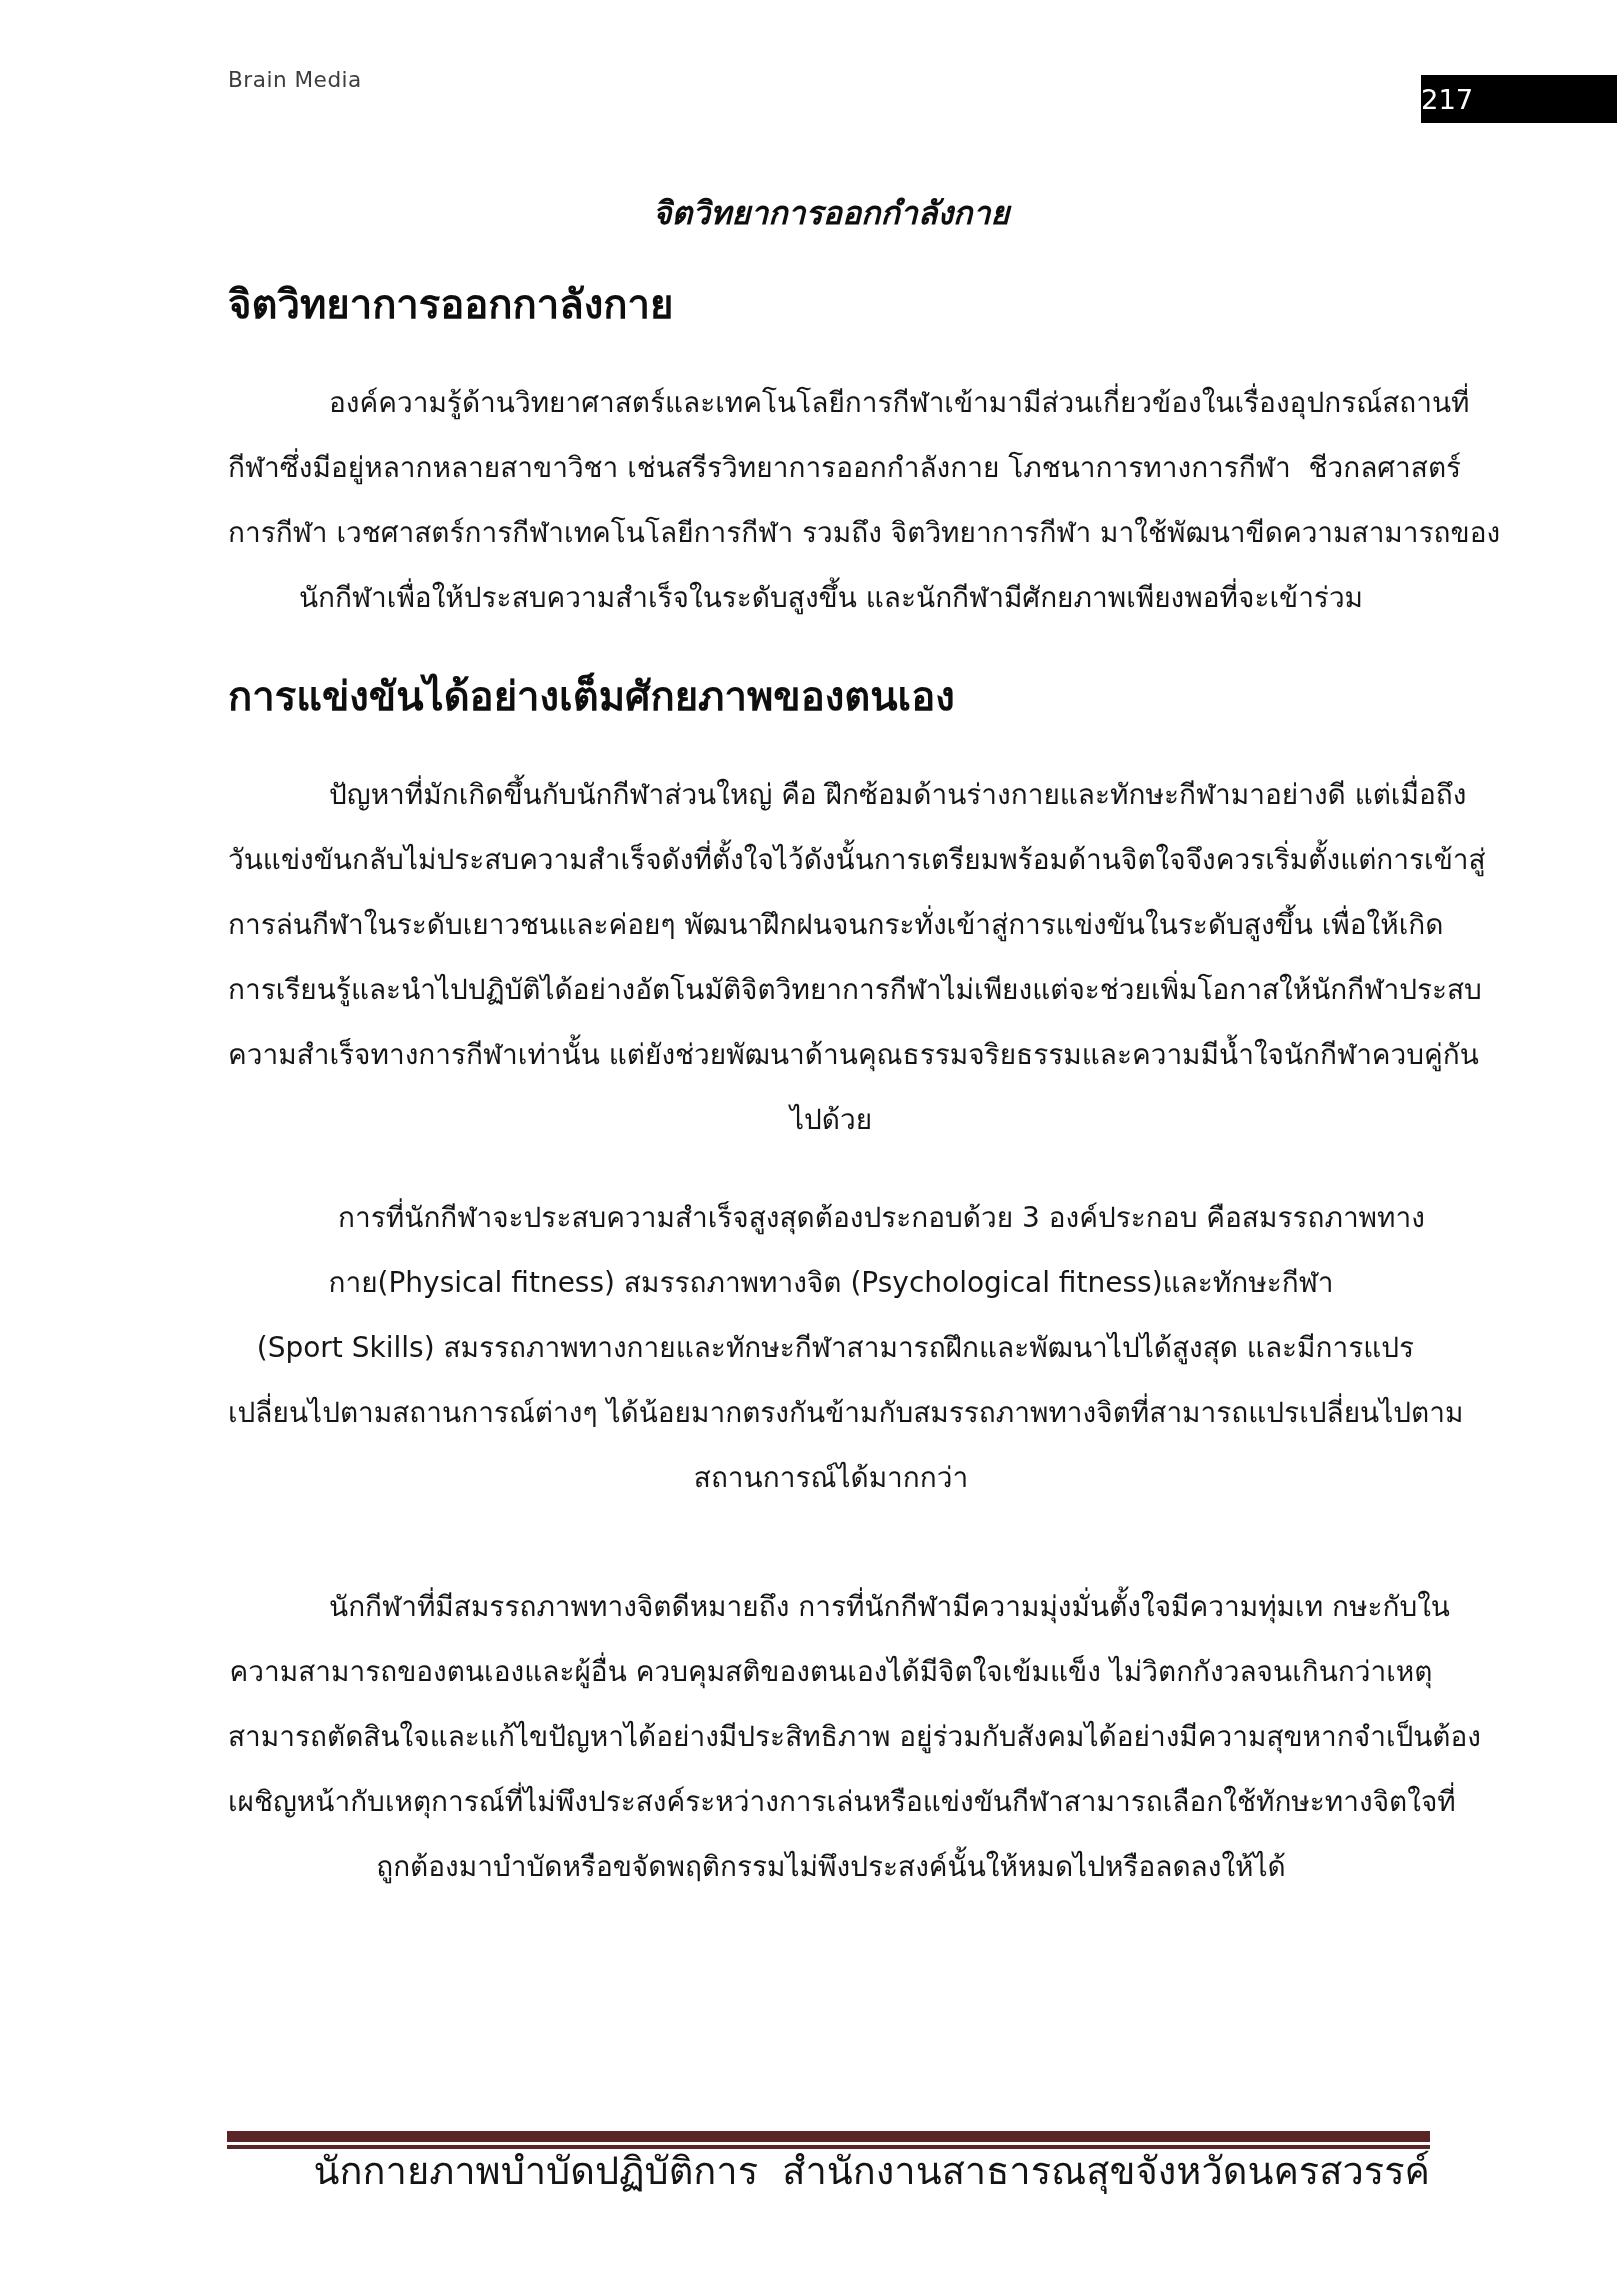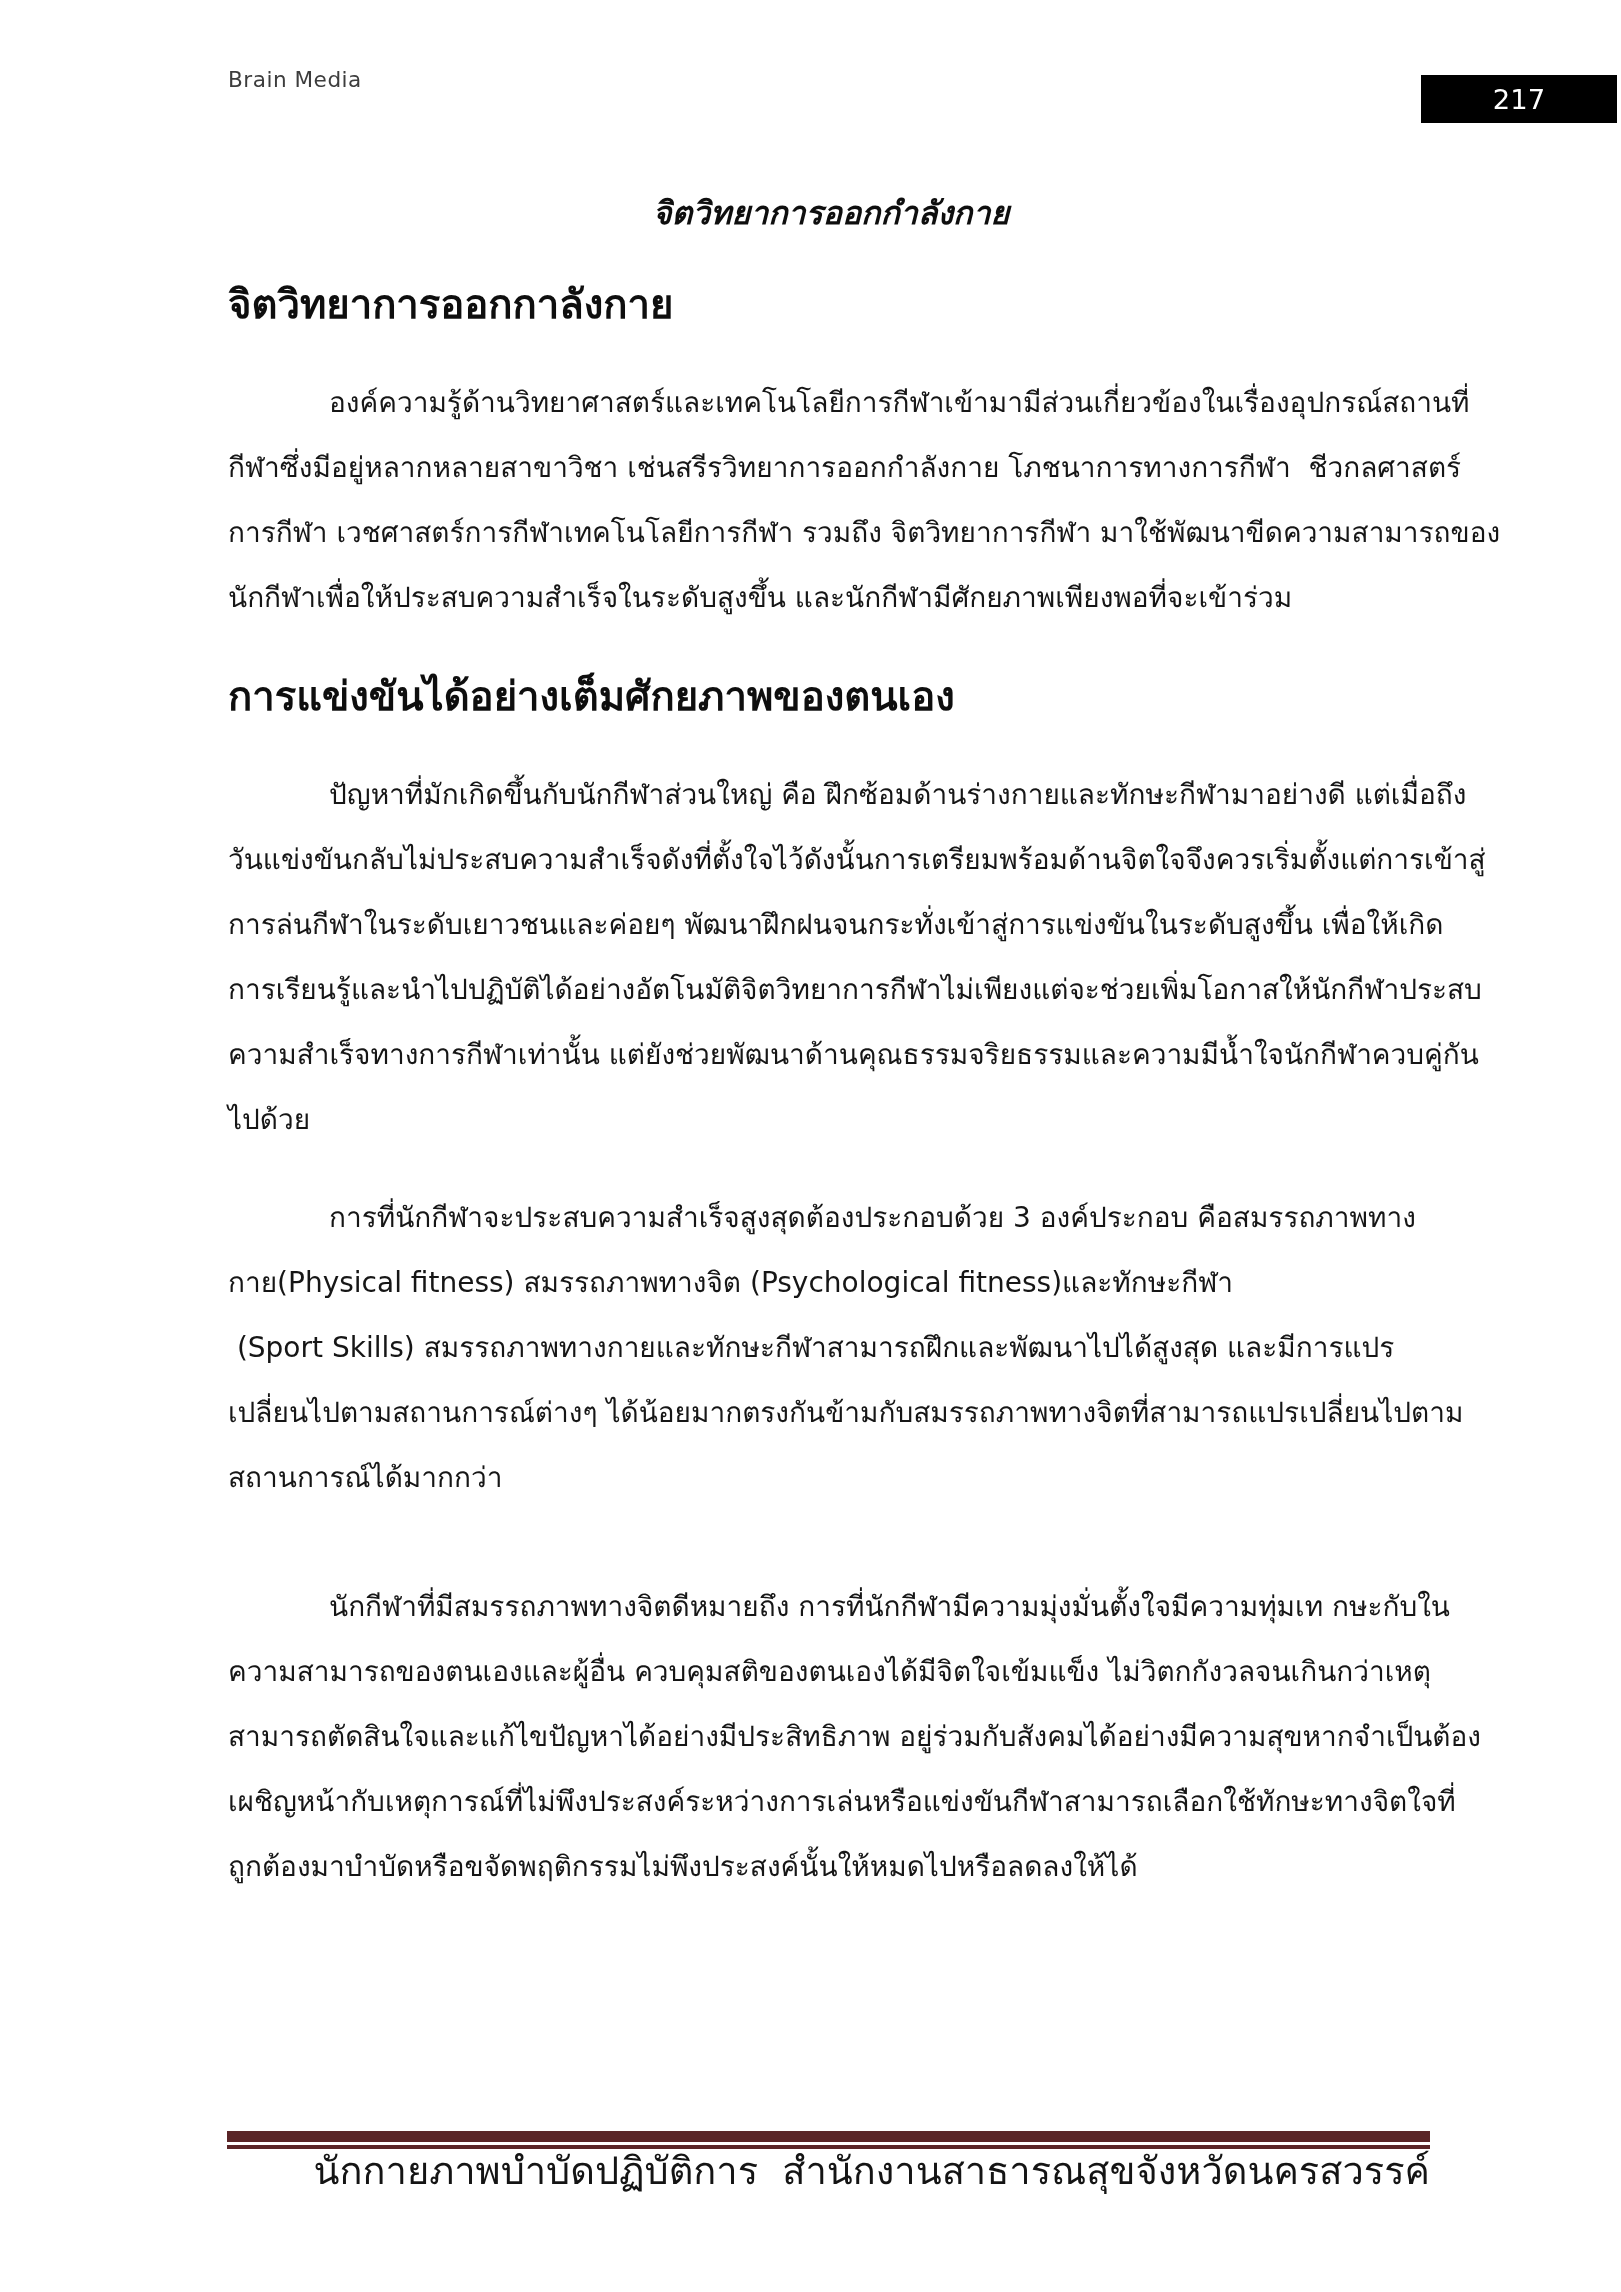--- a/index.html
+++ b/index.html
@@ -17,21 +17,21 @@
   }
   .brand {
     position: absolute; left: 228px; top: 67px;
     font-size: 21.6px; color: #3d3d3d;
     letter-spacing: 0.5px;
   }
   .page-num-box {
     position: absolute; left: 1421px; top: 75px;
     width: 196px; height: 48px;
     background: #000000;
-    display: flex; align-items: center; justify-content: center;
+    display: flex; align-items: center; justify-content: flex-start;
   }
   .page-num-box span {
     color: #ffffff; font-size: 27.4px;
   }
   .content {
     position: absolute; left: 228px; top: 181px;
     width: 1206px;
   }
   .line {
     font-size: 28px; line-height: 65px;
@@ -42,21 +42,21 @@
     font-size: 32px; line-height: 65px;
     font-weight: bold; font-style: italic;
     text-align: center; color: #0e0e0e;
   }
   .heading {
     font-size: 40px; line-height: 65px;
     font-weight: bold; color: #0e0e0e;
   }
   .heading.h1 { margin-top: 25.5px; }
   .heading.h2 { margin-top: 34px; }
-  .para { margin-top: 33px; }
+  .para { margin-top: 33px; text-align: center; }
   .para.gap-large { margin-top: 64px; }
   .footer-rule-thick {
     position: absolute; left: 227px; top: 2131px;
     width: 1203px; height: 10.8px;
     background: #5a2527;
   }
   .footer-rule-thin {
     position: absolute; left: 227px; top: 2145px;
     width: 1203px; height: 3.9px;
     background: #5a2527;

